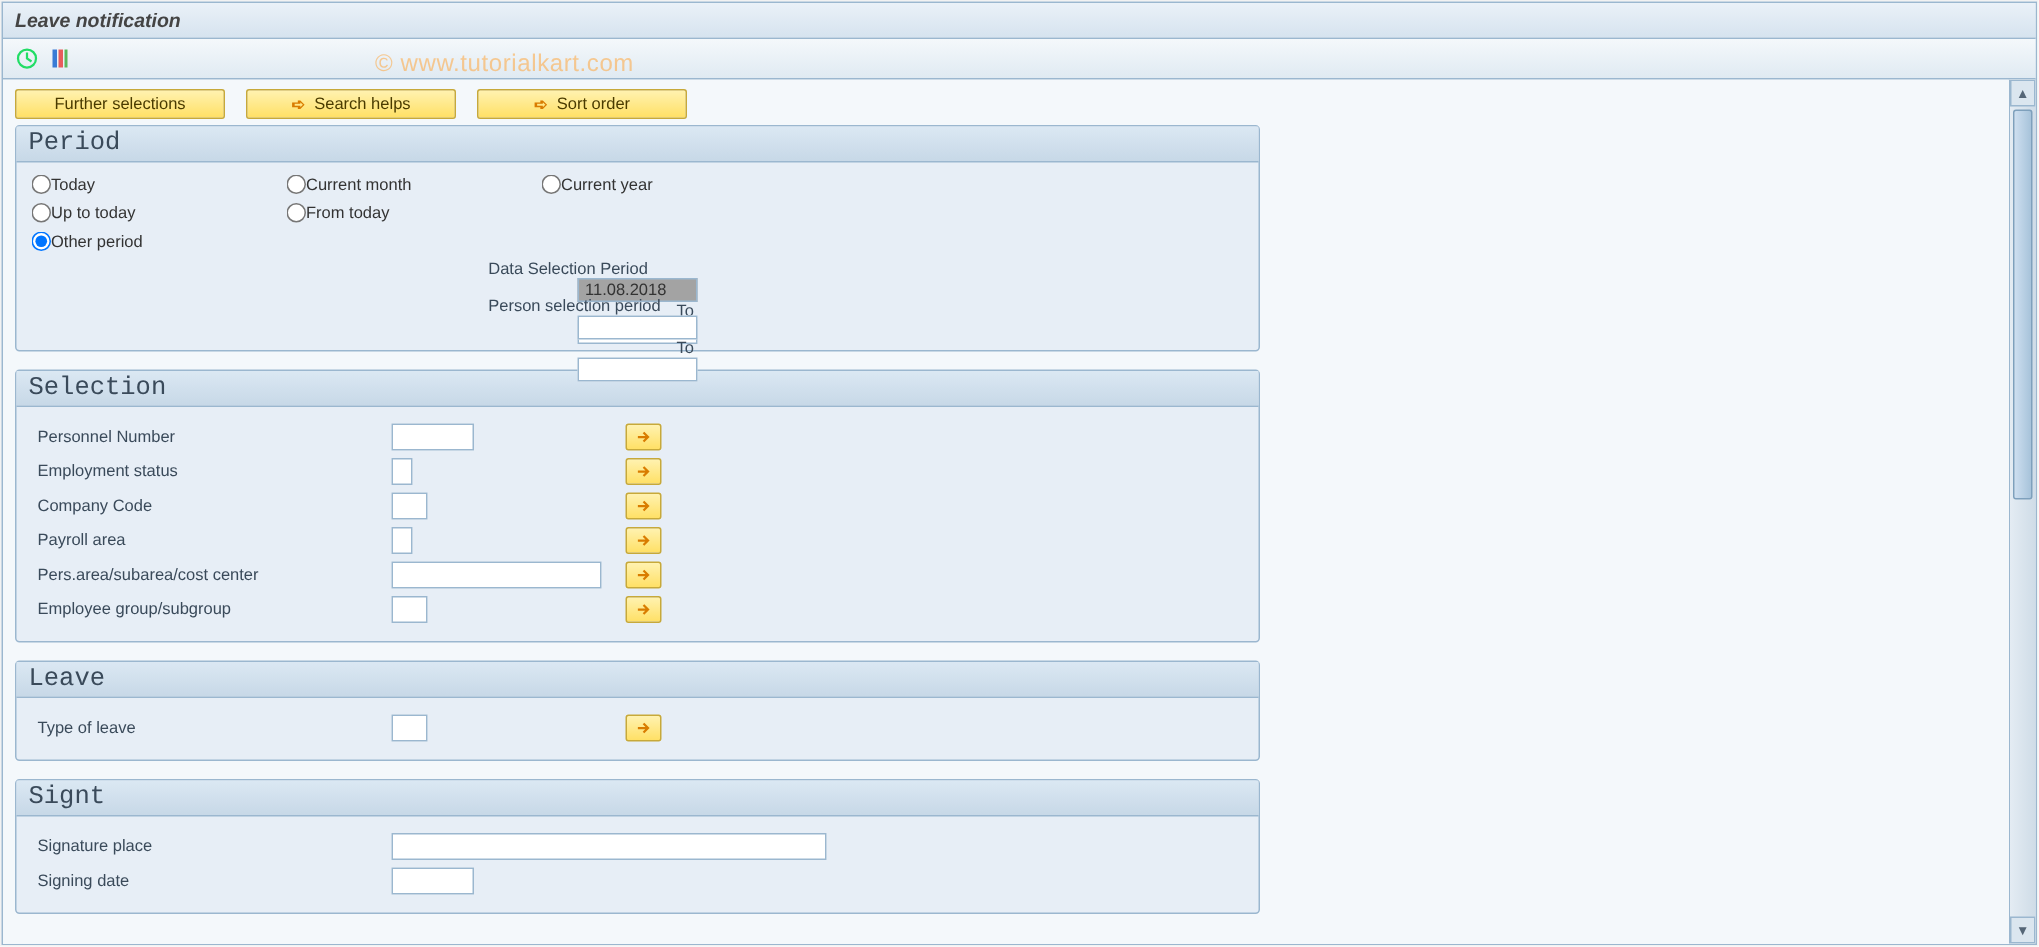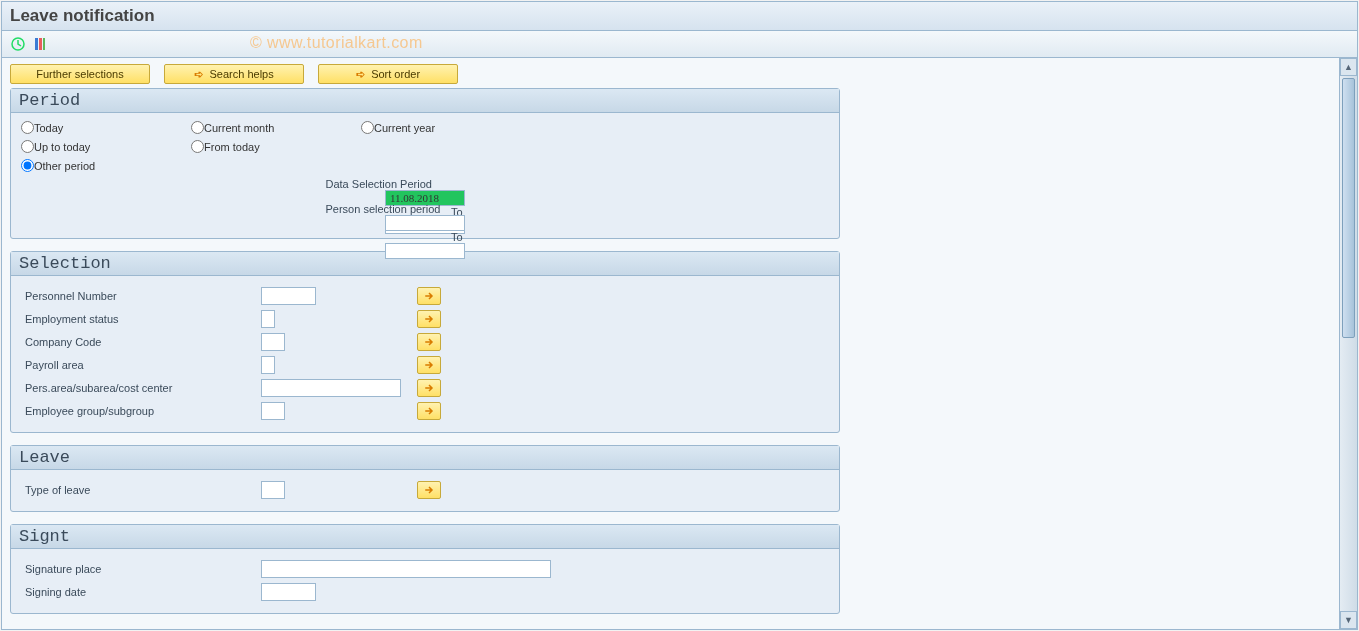--- a/index.html
+++ b/index.html
@@ -19,22 +19,23 @@
     width: 1357px;
     height: 629px;
     margin: 1px;
     display: flex;
     flex-direction: column;
   }
   .title-bar {
     background: linear-gradient(to bottom, #eaf1f8 0%, #d6e3ef 100%);
     border-bottom: 1px solid #9bb7cf;
     padding: 4px 8px;
+    font-style: italic;
     font-weight: bold;
-    font-size: 17px;
+    font-size: 13px;
     color: #444;
   }
   .toolbar {
     background: linear-gradient(to bottom, #f4f8fb 0%, #e0eaf2 100%);
     border-bottom: 1px solid #9bb7cf;
     padding: 5px 8px;
     display: flex;
     gap: 6px;
     align-items: center;
   }
@@ -111,21 +112,21 @@
   .radio-cell { width:170px; display:flex; align-items:center; gap:0;}
   .radio-cell input { margin:0;}
   .form-row {
     display:flex; align-items:center; margin-bottom:3px; height:22px;flex-direction:column;
   }
   .lbl { width:235px; padding-left:18px; color:#3a4a5a;}
   .inp {
     border:1px solid #9bb7cf; background:#fff; height:18px;
     padding:1px 4px; font-size:11px; color:#333;
   }
-  .inp.sel { background:#22c55e;font-family:Liberation Serif, serif; }
+  .inp.sel { background:#a3a3a3; }
   .inp.w80 { width:80px;}
   .inp.w55 { width:55px;}
   .inp.w30 { width:24px;}
   .inp.w20 { width:14px;}
   .inp.w130 { width:140px;}
   .inp.w290 { width:290px;}
   .to-lbl { width:60px; text-align:left; padding-left:56px; color:#3a4a5a;}
   .multi-btn {
     width:24px; height:18px;
     background:linear-gradient(to bottom,#fff2b0,#ffe066);

